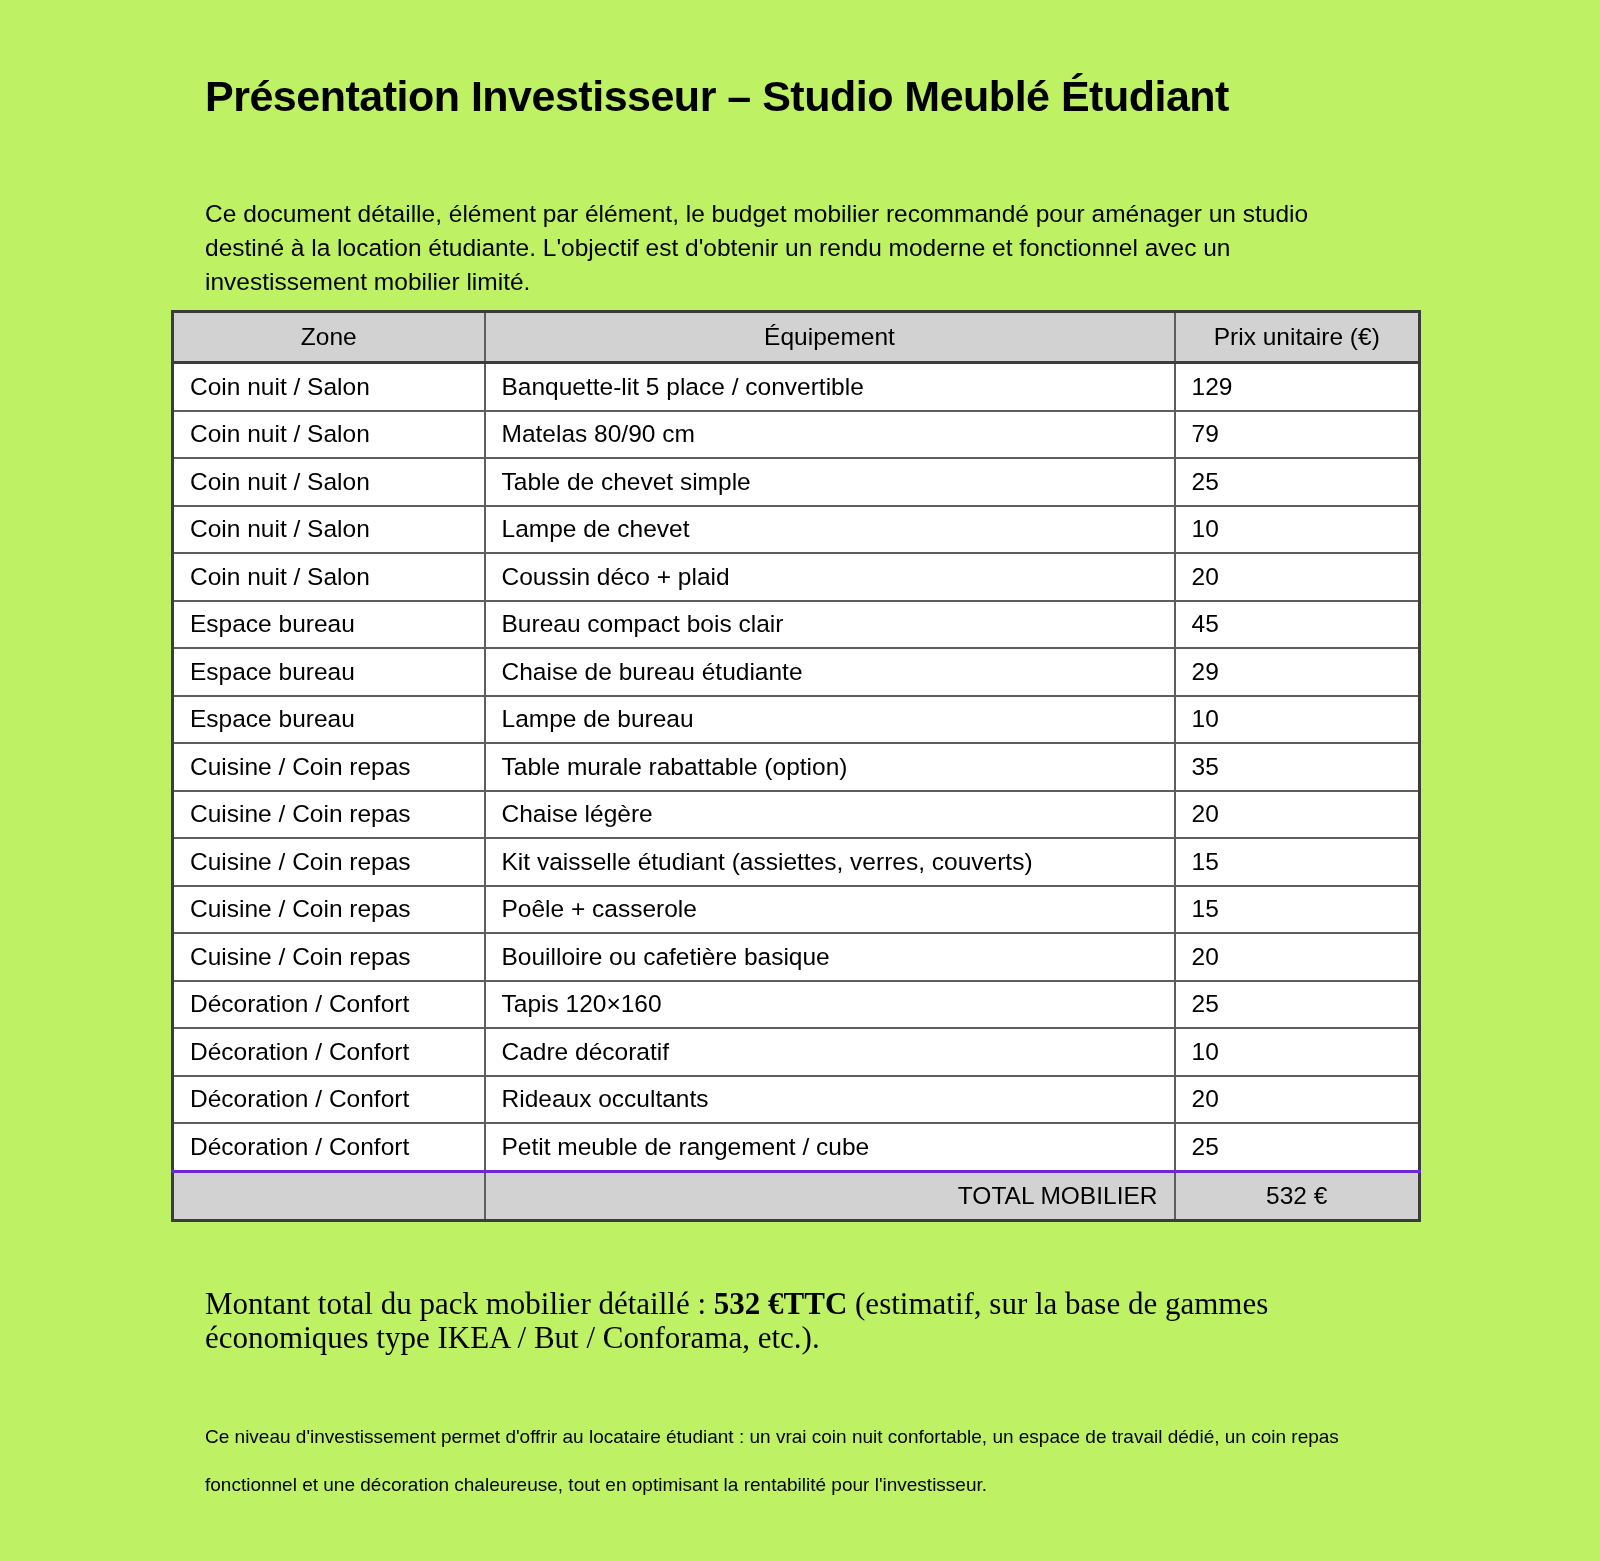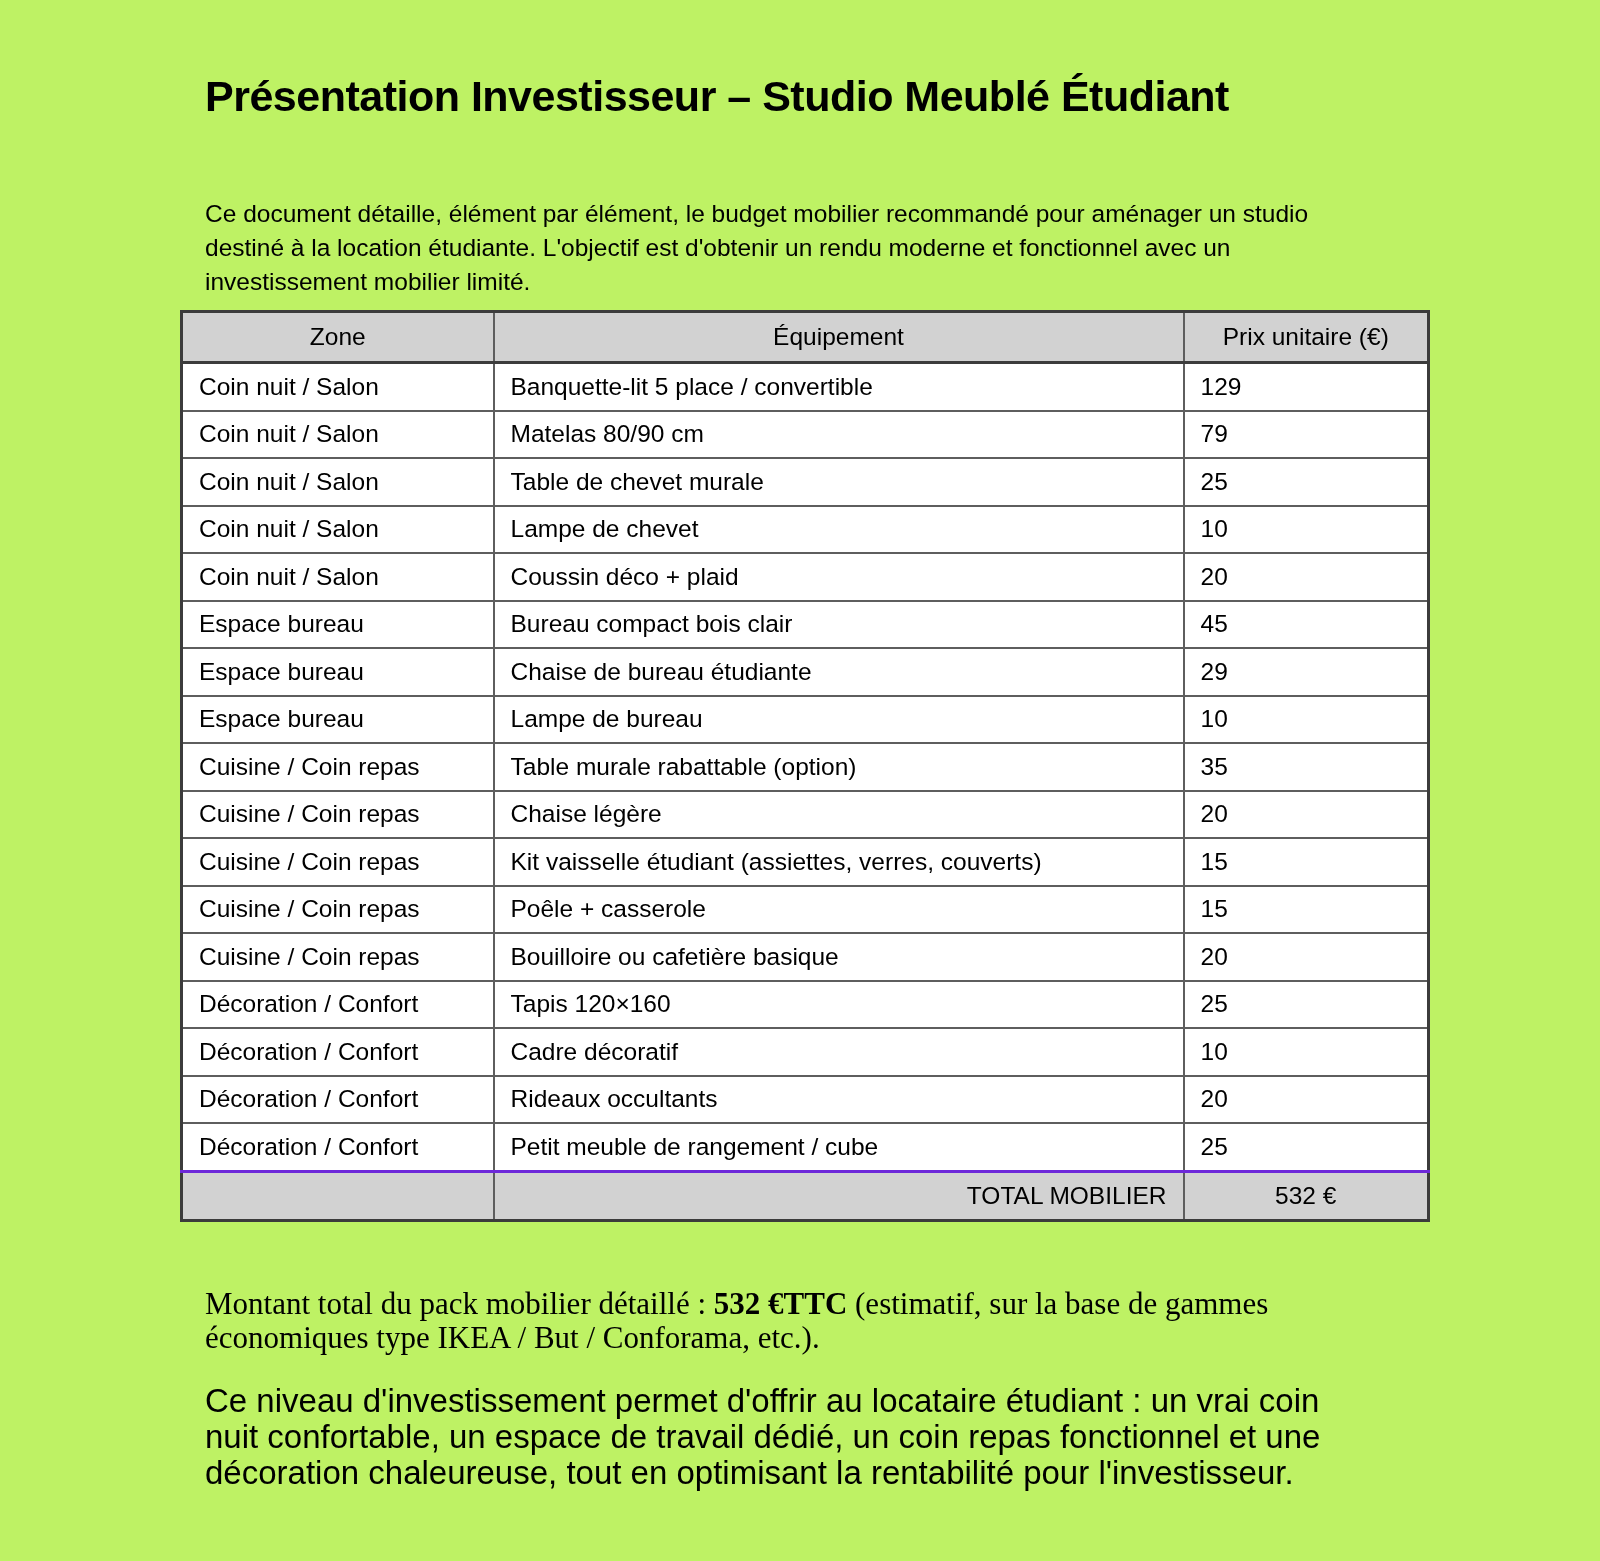--- a/index.html
+++ b/index.html
@@ -33,21 +33,21 @@
   .intro {
     position: absolute;
     left: 205px;
     top: 172px;
     width: 1160px;
     font-size: 24.5px;
     line-height: 34px;
   }
   .budget-table {
     position: absolute;
-    left: 180px;
+    left: 171px;
     top: 310px;
     width: 1247px;
     border-collapse: collapse;
     table-layout: fixed;
     font-size: 24.5px;
   }
   .budget-table col.c-zone  { width: 312px; }
   .budget-table col.c-equip { width: 690px; }
   .budget-table col.c-prix  { width: 245px; }
   .budget-table th, .budget-table td {
@@ -80,24 +80,24 @@
     top: 1256px;
     width: 1165px;
     font-size: 31px;
     line-height: 34px;
     font-family: Liberation Serif, serif;
   }
   .para-total .bold { font-weight: bold; }
   .para-closing {
     position: absolute;
     left: 205px;
-    top: 1350px;
+    top: 1394px;
     width: 1165px;
-    font-size: 33px;
-    line-height: 36px;
+    font-size: 19px;
+    line-height: 48px;
   }
 </style>
 </head>
 <body>
 
 <div class="doc">
 
   <h1 class="doc-title">Présentation Investisseur – Studio Meublé Étudiant</h1>
 
   <p class="intro">Ce document détaille, élément par élément, le budget mobilier recommandé pour aménager un studio destiné à la location étudiante. L'objectif est d'obtenir un rendu moderne et fonctionnel avec un investissement mobilier limité.</p>
@@ -122,21 +122,21 @@
           <td>Banquette-lit 5 place / convertible</td>
           <td>129</td>
         </tr>
         <tr>
           <td>Coin nuit / Salon</td>
           <td>Matelas 80/90 cm</td>
           <td>79</td>
         </tr>
         <tr>
           <td>Coin nuit / Salon</td>
-          <td>Table de chevet murale</td>
+          <td>Table de chevet simple</td>
           <td>25</td>
         </tr>
         <tr>
           <td>Coin nuit / Salon</td>
           <td>Lampe de chevet</td>
           <td>10</td>
         </tr>
         <tr>
           <td>Coin nuit / Salon</td>
           <td>Coussin déco + plaid</td>

